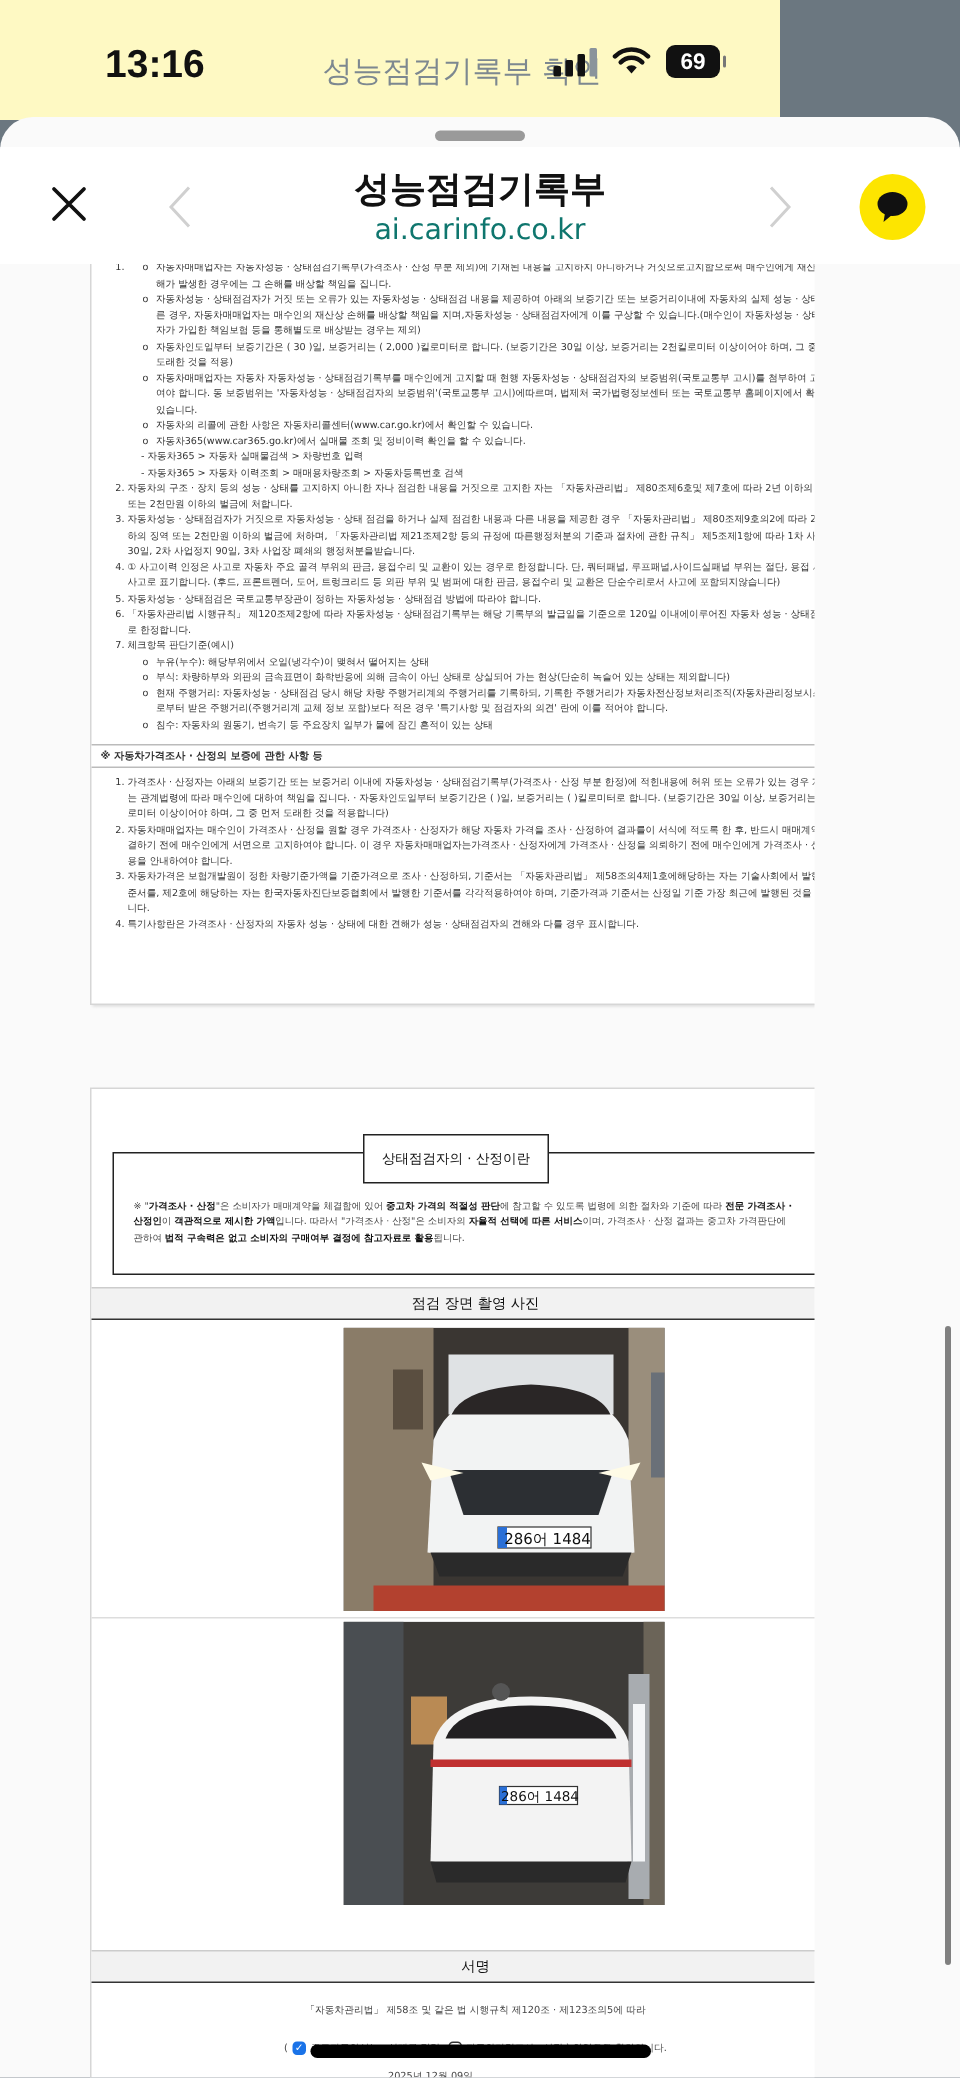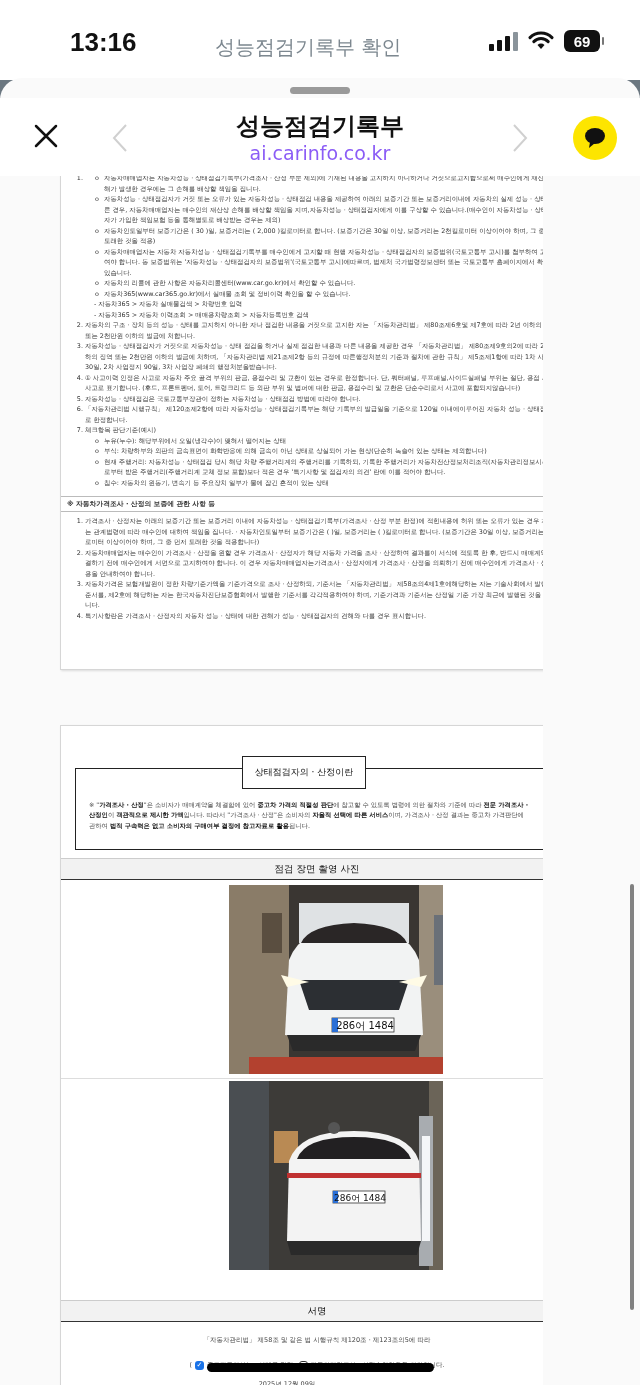--- a/index.html
+++ b/index.html
@@ -1,34 +1,34 @@
 <!DOCTYPE html>
 <html><head>
 <meta charset="utf-8">
 <style>
   * { box-sizing: border-box; margin: 0; padding: 0; }
   html, body { width: 640px; height: 1385px; overflow: hidden; background: #6b7780; font-family: "DejaVu Sans", "Liberation Sans", sans-serif; }
-  .statusbar { position: absolute; left: 0; top: 0; width: 640px; height: 80px; background: #ffffff; }
+  .statusbar { position: absolute; left: 0; top: 0; width: 520px; height: 80px; background: #fef9c3; }
   .sb-time { position: absolute; left: 70px; top: 27px; font-size: 26px; font-weight: bold; color: #111; font-family: "Liberation Sans", sans-serif; }
   .sb-ghost { position: absolute; left: 215px; top: 34px; font-size: 20px; color: #7d8890; }
   .sb-icons { position: absolute; right: 40px; top: 30px; display: flex; align-items: center; gap: 10px; }
   .sig-bars { display: flex; align-items: flex-end; gap: 3px; height: 20px; }
   .sig-bars span { width: 5px; background: #111; border-radius: 1px; }
   .sig-bars span.dim { background: #8a949b; }
   .battery { width: 36px; height: 22px; border-radius: 6px; background: #111; color: #fff; font-size: 15px; font-weight: bold; display: flex; align-items: center; justify-content: center; font-family: "Liberation Sans", sans-serif; position: relative; }
   .battery::after { content: ""; position: absolute; right: -4px; top: 7px; width: 2px; height: 8px; background: #777; border-radius: 1px; }
 
   .sheet { position: absolute; left: 0; top: 78px; width: 640px; height: 1307px; background: #fafafa; border-radius: 22px 22px 0 0; overflow: hidden; }
   .grabber { position: absolute; left: 290px; top: 9px; width: 60px; height: 7px; border-radius: 4px; background: #9a9a9a; }
   .nav { position: absolute; left: 0; top: 20px; width: 640px; height: 78px; background: #fff; }
   .nav .close { position: absolute; left: 30px; top: 22px; width: 32px; height: 32px; cursor: pointer; }
   .nav .back { position: absolute; left: 110px; top: 24px; width: 20px; height: 32px; }
   .nav .fwd { position: absolute; left: 510px; top: 24px; width: 20px; height: 32px; }
   .nav .title { position: absolute; left: 0; width: 640px; top: 12px; text-align: center; font-size: 24px; font-weight: bold; color: #111; }
-  .nav .url { position: absolute; left: 0; width: 640px; top: 44px; text-align: center; font-size: 19px; color: #8b5cf6; }
+  .nav .url { position: absolute; left: 0; width: 640px; top: 44px; text-align: center; font-size: 19px; color: #0f766e; }
   .nav .talk { position: absolute; left: 573px; top: 18px; width: 44px; height: 44px; border-radius: 50%; background: #fde500; display: flex; align-items: center; justify-content: center; }
 
   .content { position: absolute; left: 0; top: 98px; width: 543px; height: 1209px; overflow: hidden; }
   .page { position: absolute; left: 60px; width: 514px; background: #fff; border: 1px solid #d6d6d6; box-shadow: 1px 1px 2px rgba(0,0,0,0.12); }
   .doc-text { font-size: 6.4px; line-height: 10.5px; color: #333; }
   .doc-text ol { padding-left: 16px; }
   .doc-text ul { list-style: none; padding-left: 10px; }
   .doc-text ul li { position: relative; padding-left: 9px; }
   .doc-text ul li::before { content: "o"; position: absolute; left: 0; top: 0; }
   .doc-text .sub { padding-left: 9px; }

